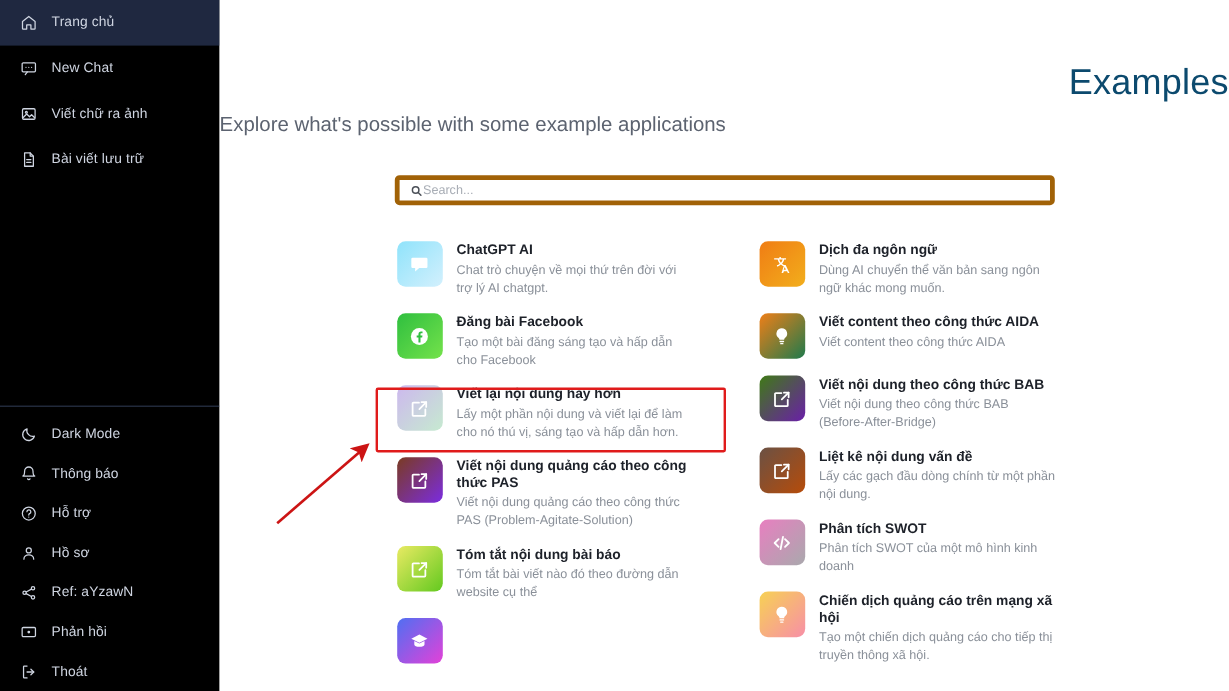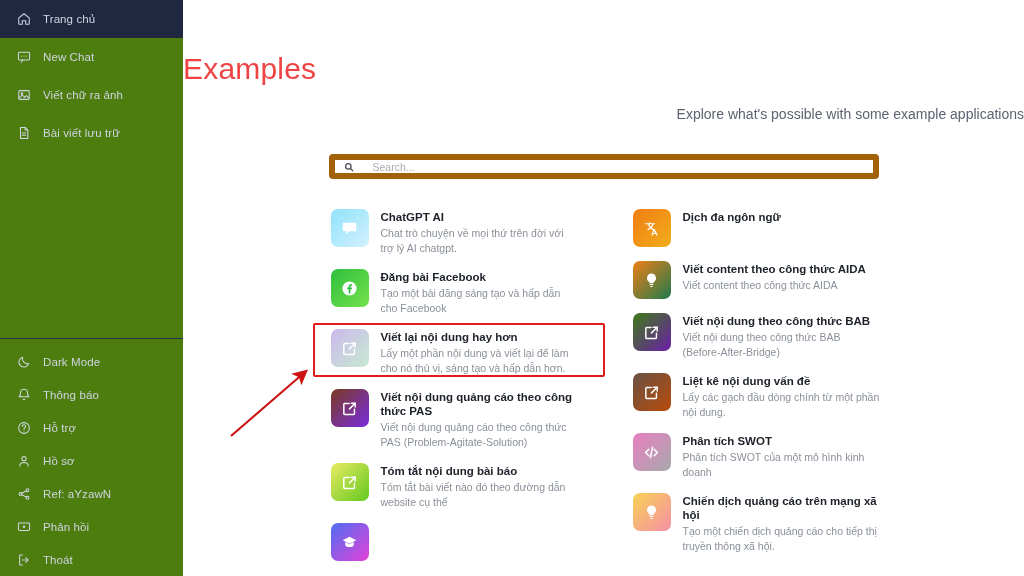--- a/index.html
+++ b/index.html
@@ -7,21 +7,21 @@
     width: 1024px; height: 576px;
     overflow: hidden;
     font-family: "Liberation Sans", sans-serif;
     background: #ffffff;
   }
   #app { position: relative; width: 1024px; height: 576px; display: flex; }
 
   
   #sidebar {
     width: 183px; height: 576px;
-    background: #4d7c0f;
+    background: #000000;
     flex: 0 0 183px;
     position: relative;
     display: flex; flex-direction: column;
     padding-top: 0;
   }
   .nav-item {
     display: flex; align-items: center;
     height: 38px;
     padding-left: 16px;
     gap: 12px;
@@ -50,46 +50,46 @@
 
   
   #main {
     flex: 1 1 auto;
     height: 576px;
     background: #ffffff;
     position: relative;
     overflow: hidden;
   }
   #page-title {
-    text-align: left;
+    text-align: right;
     font-size: 30px;
     font-weight: 400;
-    color: #ef4444;
+    color: #0c4a6e;
     margin-top: 52px;
     letter-spacing: .2px;
   }
   #page-subtitle {
-    text-align: right;
-    font-size: 14px;
+    text-align: left;
+    font-size: 17px;
     color: #5c6370;
-    margin-top: 20px;
+    margin-top: 8px;
   }
   #search-wrap {
     width: 550px;
     margin: 32px auto 0 auto;
     position: relative;
   }
   #search-box {
     width: 100%; height: 25px;
-    border: 6px solid #a16207;
+    border: 4px solid #a16207;
     border-radius: 4px;
     background: #fff;
     display: flex; align-items: center;
     padding-left: 9px;
-    gap: 19px;
+    gap: 1px;
   }
   #search-box .s-ico { width: 10px; height: 10px; color: #4a4f57; display:block; }
   #search-input {
     border: none; outline: none;
     font-family: "Liberation Sans", sans-serif;
     font-size: 10.5px;
     color: #333;
     width: 92%;
     background: transparent;
   }
@@ -388,20 +388,21 @@
       <div class="col">
 
         <div class="card">
           <span class="card-ico" style="background:linear-gradient(135deg,#f07d14,#f2ae1c);">
             <svg viewBox="0 0 24 24" fill="currentColor">
                 <path d="M3 4.6h6.2V3h1.7v1.6H17V6h-2.1c-.5 2-1.4 3.6-2.6 4.9 1 .8 2.1 1.4 3.3 1.8l-.7 1.6c-1.5-.5-2.8-1.3-4-2.3-1.2 1-2.6 1.8-4.1 2.4l-.7-1.6c1.3-.5 2.5-1.1 3.5-1.9C8.5 9.6 7.6 8 7.2 6H3zM9 6c.4 1.5 1.1 2.7 2 3.7.9-1 1.6-2.2 2-3.7zm5.6 6.6h1.9L21 22h-1.9l-.9-2.3h-3.7L13.6 22h-1.9zm-.4 5.6h2.6l-1.3-3.4z"></path>
               </svg>
           </span>
           <div class="card-text">
             <div class="card-title">Dịch đa ngôn ngữ</div>
+            <div class="card-desc">Dùng AI chuyển thể văn bản sang ngôn ngữ khác mong muốn.</div>
           </div>
         </div>
 
         <div class="card">
           <span class="card-ico" style="background:linear-gradient(135deg,#ef7f18,#1f7a4c);">
             <svg viewBox="0 0 24 24" fill="currentColor">
                 <path d="M12 2.2a6.3 6.3 0 0 0-3.7 11.4c.6.4.9 1 .9 1.7v.5h5.6v-.5c0-.7.3-1.3.9-1.7A6.3 6.3 0 0 0 12 2.2z"></path>
                 <rect x="9.2" y="17" width="5.6" height="1.5" rx=".7"></rect>
                 <rect x="10" y="19.6" width="4" height="1.5" rx=".7"></rect>
                 <path d="M3.4 9h1.9M18.7 9h1.9M5.7 3.9l1.4 1.3M16.9 5.2l1.4-1.3"></path>

